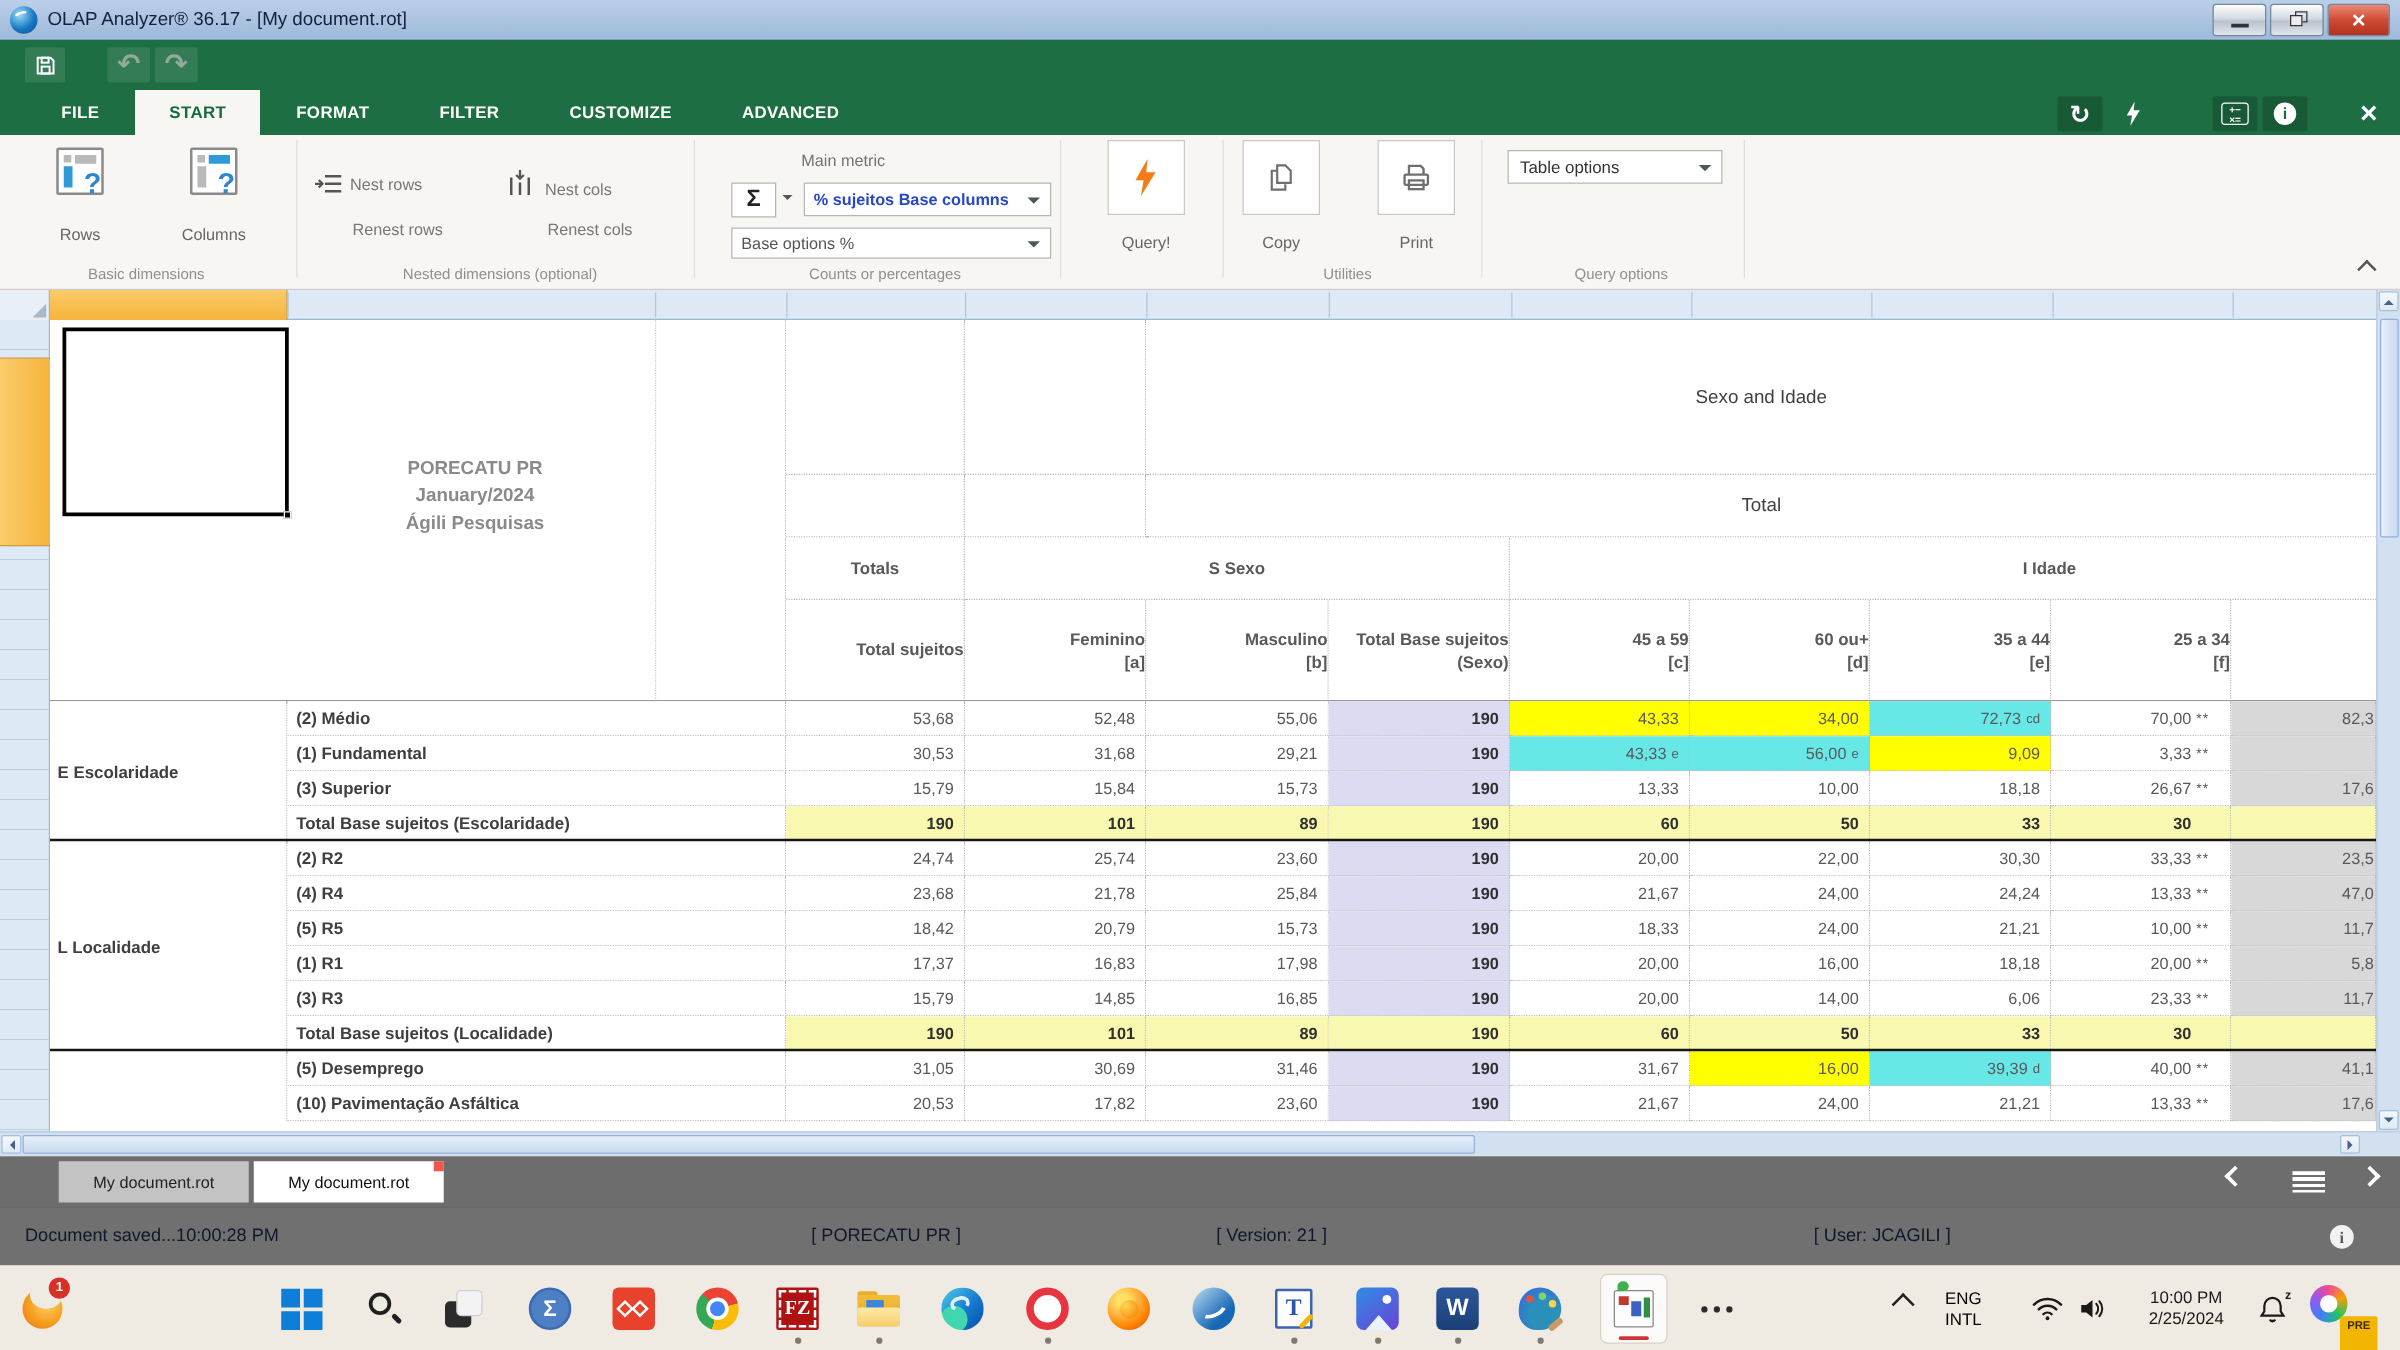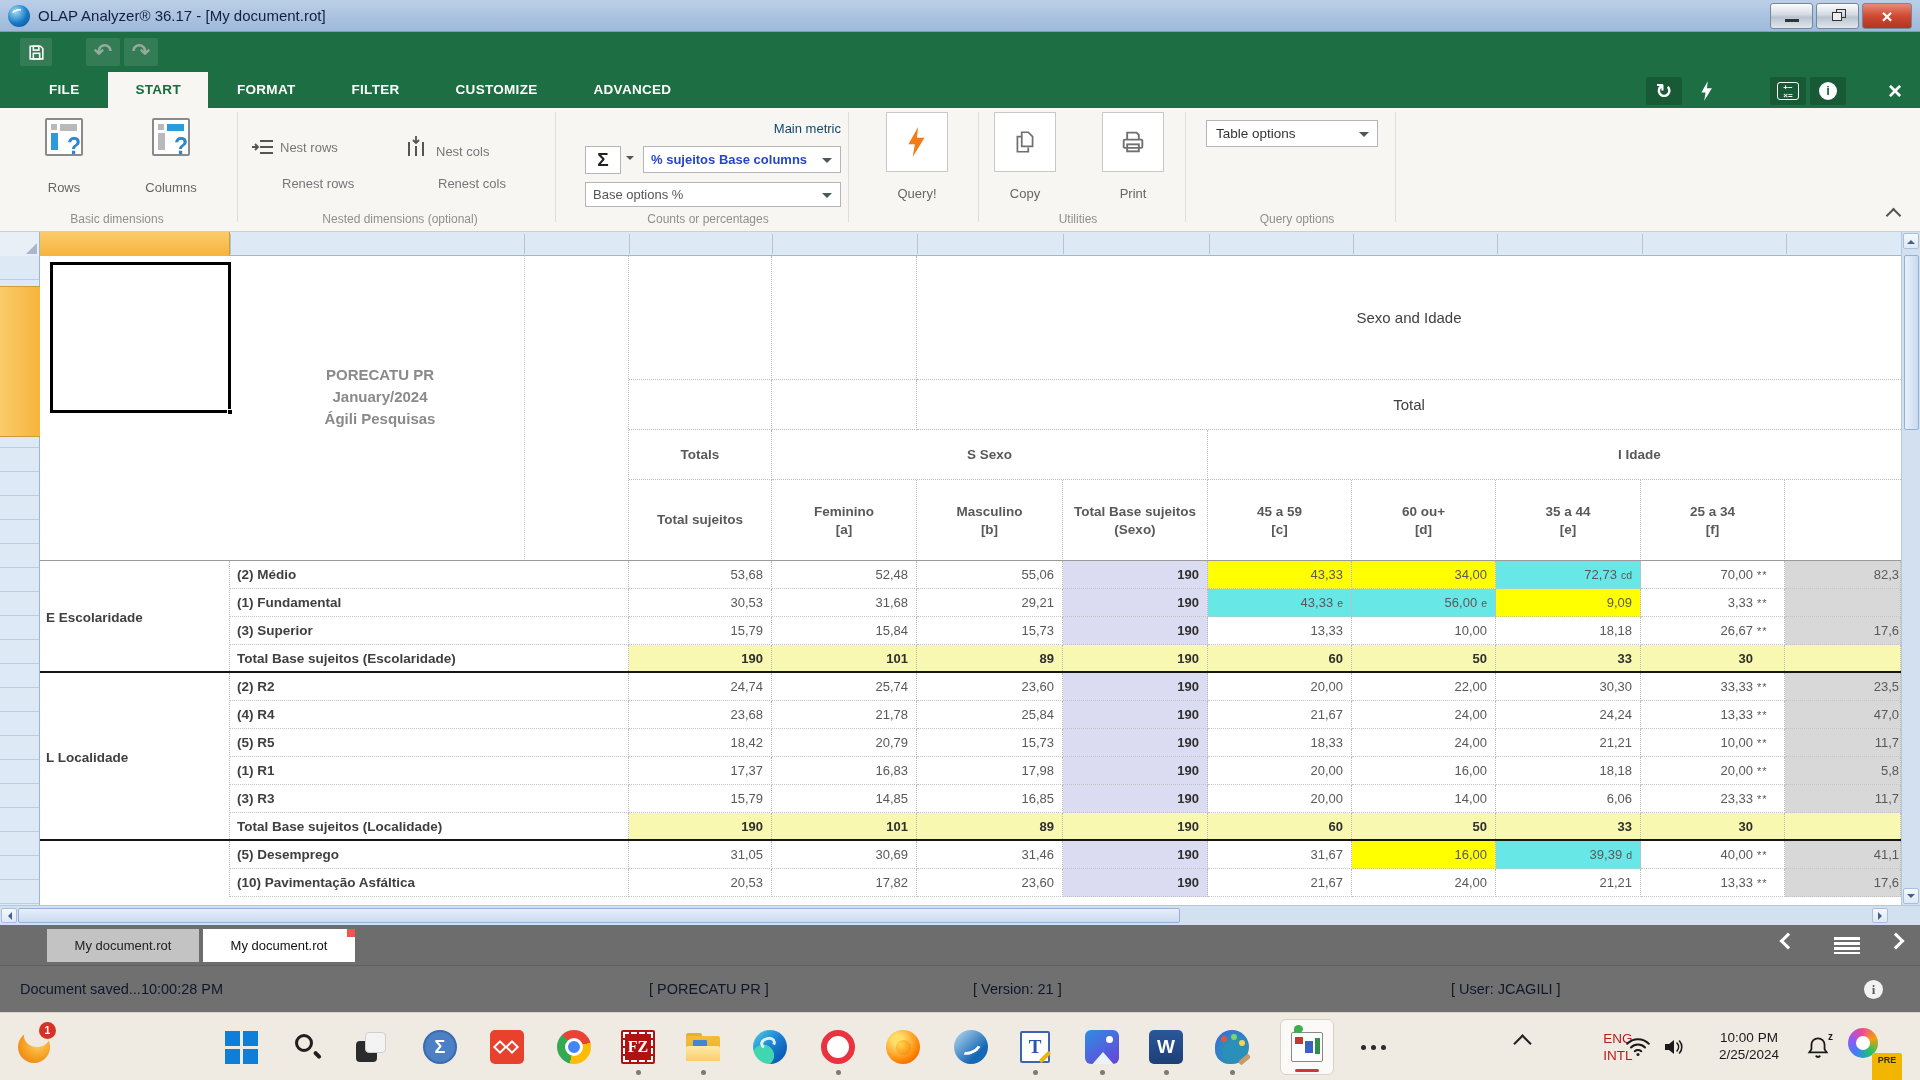--- a/index.html
+++ b/index.html
@@ -64,21 +64,21 @@
   .bi-top{position:absolute;left:13px;top:4px;width:17px;height:7px;background:#b9b9b9;}
   .bi-left{position:absolute;left:4px;top:13px;width:7px;height:17px;background:#b9b9b9;}
   .bi-blue{background:#2e9bd8 !important;}
   .bi-q{position:absolute;right:0px;bottom:-4px;font-size:23px;font-weight:bold;color:#2e86d0;line-height:1;}
   .ritem-label{position:absolute;top:72px;transform:translateX(-50%);font-size:13px;color:#666;white-space:nowrap;}
   .nest-text{position:absolute;font-size:13px;color:#777;white-space:nowrap;}
   .nest-ic{position:absolute;}
   .sigma-btn{position:absolute;left:585px;top:38px;width:36px;height:28px;background:#fff;border:1px solid #b5b5b5;
     text-align:center;font-size:19px;font-weight:bold;color:#222;line-height:26px;}
   .sigma-chev{position:absolute;left:626px;top:48px;width:0;height:0;border:4px solid transparent;border-top-color:#555;}
-  .mm-label{position:absolute;left:641px;top:13px;width:200px;text-align:right;font-size:13px;color:#0c4a6e;}
+  .mm-label{position:absolute;left:641px;top:13px;width:200px;text-align:left;font-size:13px;color:#737373;}
   .dropdown{position:absolute;background:#fff;border:1px solid #b5b5b5;font-size:13px;display:flex;align-items:center;}
   .dd-metric{left:643px;top:38px;width:198px;height:27px;color:#2746c8;font-weight:bold;padding-left:7px;}
   .dd-base{left:585px;top:74px;width:256px;height:25px;color:#555;padding-left:7px;}
   .dd-table{left:1206px;top:12px;width:172px;height:27px;color:#333;font-size:13.5px;padding-left:9px;}
   .dd-arrow{position:absolute;right:8px;top:50%;margin-top:-2px;width:0;height:0;
     border:5px solid transparent;border-top-color:#4a5a50;}
   .cmd-btn{position:absolute;top:4px;width:62px;height:60px;background:#fff;border:1px solid #c9c8c5;
     display:flex;align-items:center;justify-content:center;}
   .ribbon-collapse{position:absolute;left:1888px;top:102px;width:12px;height:12px;}
   .chev-up{width:11px;height:11px;border-top:2.5px solid #555;border-right:2.5px solid #555;transform:rotate(-45deg);}
@@ -98,21 +98,21 @@
 
   .thead{position:absolute;left:40px;top:24px;width:1861px;display:grid;
     grid-template-columns:190px 399px 143px 145px 146px 145px 144px 144px 145px 144px 116px;
     grid-template-rows:124px 50px 50px 81px;}
   .hc{position:relative;background:#fff;border-right:1px dotted #bbb;border-bottom:1px dotted #bbb;}
   .hc.nobottom{border-bottom:none;}
   .hc.noright{border-right:none;}
   .hcenter{display:flex;align-items:center;justify-content:center;}
   .h-big{font-size:15px;color:#3f3f3f;}
   .h-mid{font-size:13.5px;font-weight:bold;color:#595959;}
-  .subhdr{display:flex;flex-direction:column;align-items:center;justify-content:center;gap:3px;
+  .subhdr{display:flex;flex-direction:column;align-items:flex-end;justify-content:center;gap:3px;
     font-size:13.5px;font-weight:bold;color:#595959;text-align:center;}
   .info-block{position:absolute;left:190px;top:108px;width:300px;text-align:center;
     font-size:15px;font-weight:bold;color:#8a8a8a;line-height:22px;}
   .vdot524{position:absolute;left:484px;top:0;height:100%;width:0;border-left:1px dotted #ccc;}
   .idade-pad{padding-left:170px;}
 
   .tbody{position:absolute;left:40px;top:329px;width:1861px;display:grid;
     grid-template-columns:190px 399px 143px 145px 146px 145px 144px 144px 145px 144px 116px;
     grid-auto-rows:28px;font-size:13px;}
   .bcell{border-right:1px dotted #bbb;border-bottom:1px dotted #c4c4c4;background:#fff;overflow:hidden;white-space:nowrap;}
@@ -236,21 +236,21 @@
   .ic-olap{position:relative;width:32px;height:30px;background:#fdfdfd;border:1.5px solid #888;border-radius:2px;}
   .ic-olap i{position:absolute;}
   .ic-olap i:nth-child(1){left:3px;top:4px;width:8px;height:7px;background:#c23a2e;}
   .ic-olap i:nth-child(2){left:13px;top:8px;width:8px;height:12px;background:#3a62c2;}
   .ic-olap i:nth-child(3){left:23px;top:5px;width:5px;height:16px;background:#2f8f44;}
   .ic-olap::after{content:"";position:absolute;left:2px;top:-8px;width:9px;height:8px;border-radius:50% 50% 50% 0;background:#3fae4e;}
   .ic-dots{display:flex;gap:5px;}
   .ic-dots i{width:5px;height:5px;border-radius:50%;background:#2b2b2b;}
   .tray-chev{position:absolute;left:1516px;top:24px;width:13px;height:13px;border-top:2.5px solid #1f1f1f;
     border-right:2.5px solid #1f1f1f;transform:rotate(-45deg);}
-  .tray-lang{position:absolute;left:1592px;top:17px;width:52px;text-align:center;font-size:13.5px;color:#b91c1c;line-height:17px;}
+  .tray-lang{position:absolute;left:1556px;top:17px;width:52px;text-align:left;font-size:13.5px;color:#000000;line-height:17px;}
   .tray-ic{position:absolute;top:24px;}
   .tray-clock{position:absolute;left:1700px;top:16px;width:98px;text-align:center;font-size:13.5px;color:#1a1a1a;line-height:17px;}
   .bellz{position:absolute;left:1806px;top:22px;width:24px;height:24px;}
   .bellz .z{position:absolute;right:-3px;top:-4px;font-size:10px;font-weight:bold;color:#1a1a1a;}
   .ic-copilot{position:relative;width:30px;height:30px;border-radius:50%;
     background:conic-gradient(from 210deg,#3b82f6,#8b5cf6,#ec4899,#f59e0b,#22c55e,#3b82f6);}
   .ic-copilot::after{content:"";position:absolute;inset:8px;border-radius:50%;background:#fff;}
   .pre-badge{position:absolute;left:1872px;top:40px;width:30px;height:32px;background:#f2b600;border-radius:2px;
     color:#3a2b00;font-size:9px;font-weight:bold;text-align:center;line-height:15px;}
 </style>

